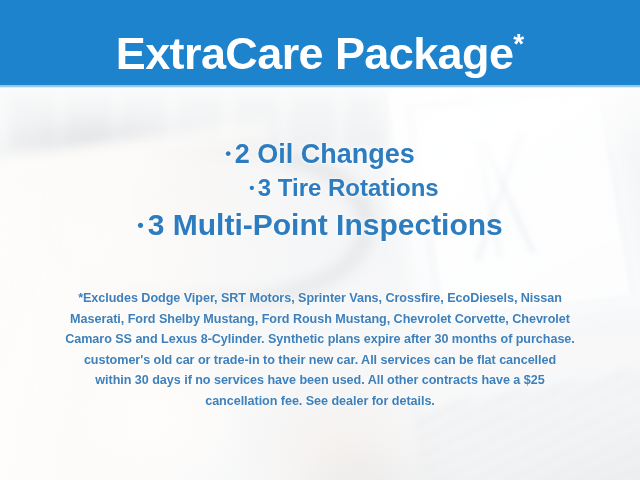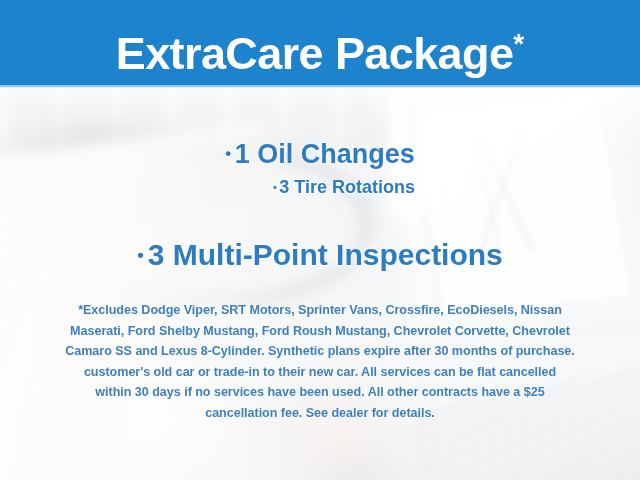--- a/index.html
+++ b/index.html
@@ -179,27 +179,27 @@
     font-weight: bold;
     white-space: nowrap;
     text-shadow: 0 0 4px rgba(255,255,255,0.85), 0 1px 1px rgba(255,255,255,0.8);
   }
   .bullet-line .dot {
     font-size: 0.62em;
     vertical-align: 0.22em;
     margin-right: 0.22em;
   }
   #bullet-0 { font-size: 27px; line-height: 32px; }
-  #bullet-1 { font-size: 18px; line-height: 35px; padding-left: 48px; }
-  #bullet-2 { font-size: 30px; line-height: 38px; margin-top: 30px; }
+  #bullet-1 { font-size: 24px; line-height: 35px; padding-left: 48px; }
+  #bullet-2 { font-size: 30px; line-height: 38px; }
 
   
   #disclaimer {
     position: absolute;
-    left: 32px; top: 300px;
+    left: 32px; top: 288px;
     width: 576px;
     text-align: center;
     color: #3e80bb;
     font-size: 12.6px;
     font-weight: bold;
     line-height: 20.6px;
     letter-spacing: -0.05px;
     text-shadow: 0 0 3px rgba(255,255,255,0.9);
   }
   #disclaimer .dline { white-space: nowrap; }
@@ -226,21 +226,21 @@
     <div id="photo-wash"></div>
     <div id="photo-top-sheen"></div>
   </div>
 
   <div id="header">
     <div id="header-title"><span>ExtraCare Package</span><span class="star">*</span></div>
   </div>
   <div id="header-hairline"></div>
 
   <div id="bullets">
-    <div class="bullet-line" id="bullet-0"><span class="dot">•</span><span>1 Oil Changes</span></div>
+    <div class="bullet-line" id="bullet-0"><span class="dot">•</span><span>2 Oil Changes</span></div>
     <div class="bullet-line" id="bullet-1"><span class="dot">•</span><span>3 Tire Rotations</span></div>
     <div class="bullet-line" id="bullet-2"><span class="dot">•</span><span>3 Multi-Point Inspections</span></div>
   </div>
 
   <div id="disclaimer">
     <div class="dline">*Excludes Dodge Viper, SRT Motors, Sprinter Vans, Crossfire, EcoDiesels, Nissan</div>
     <div class="dline">Maserati, Ford Shelby Mustang, Ford Roush Mustang, Chevrolet Corvette, Chevrolet</div>
     <div class="dline">Camaro SS and Lexus 8-Cylinder. Synthetic plans expire after 30 months of purchase.</div>
     <div class="dline">customer's old car or trade-in to their new car. All services can be flat cancelled</div>
     <div class="dline">within 30 days if no services have been used. All other contracts have a $25</div>

